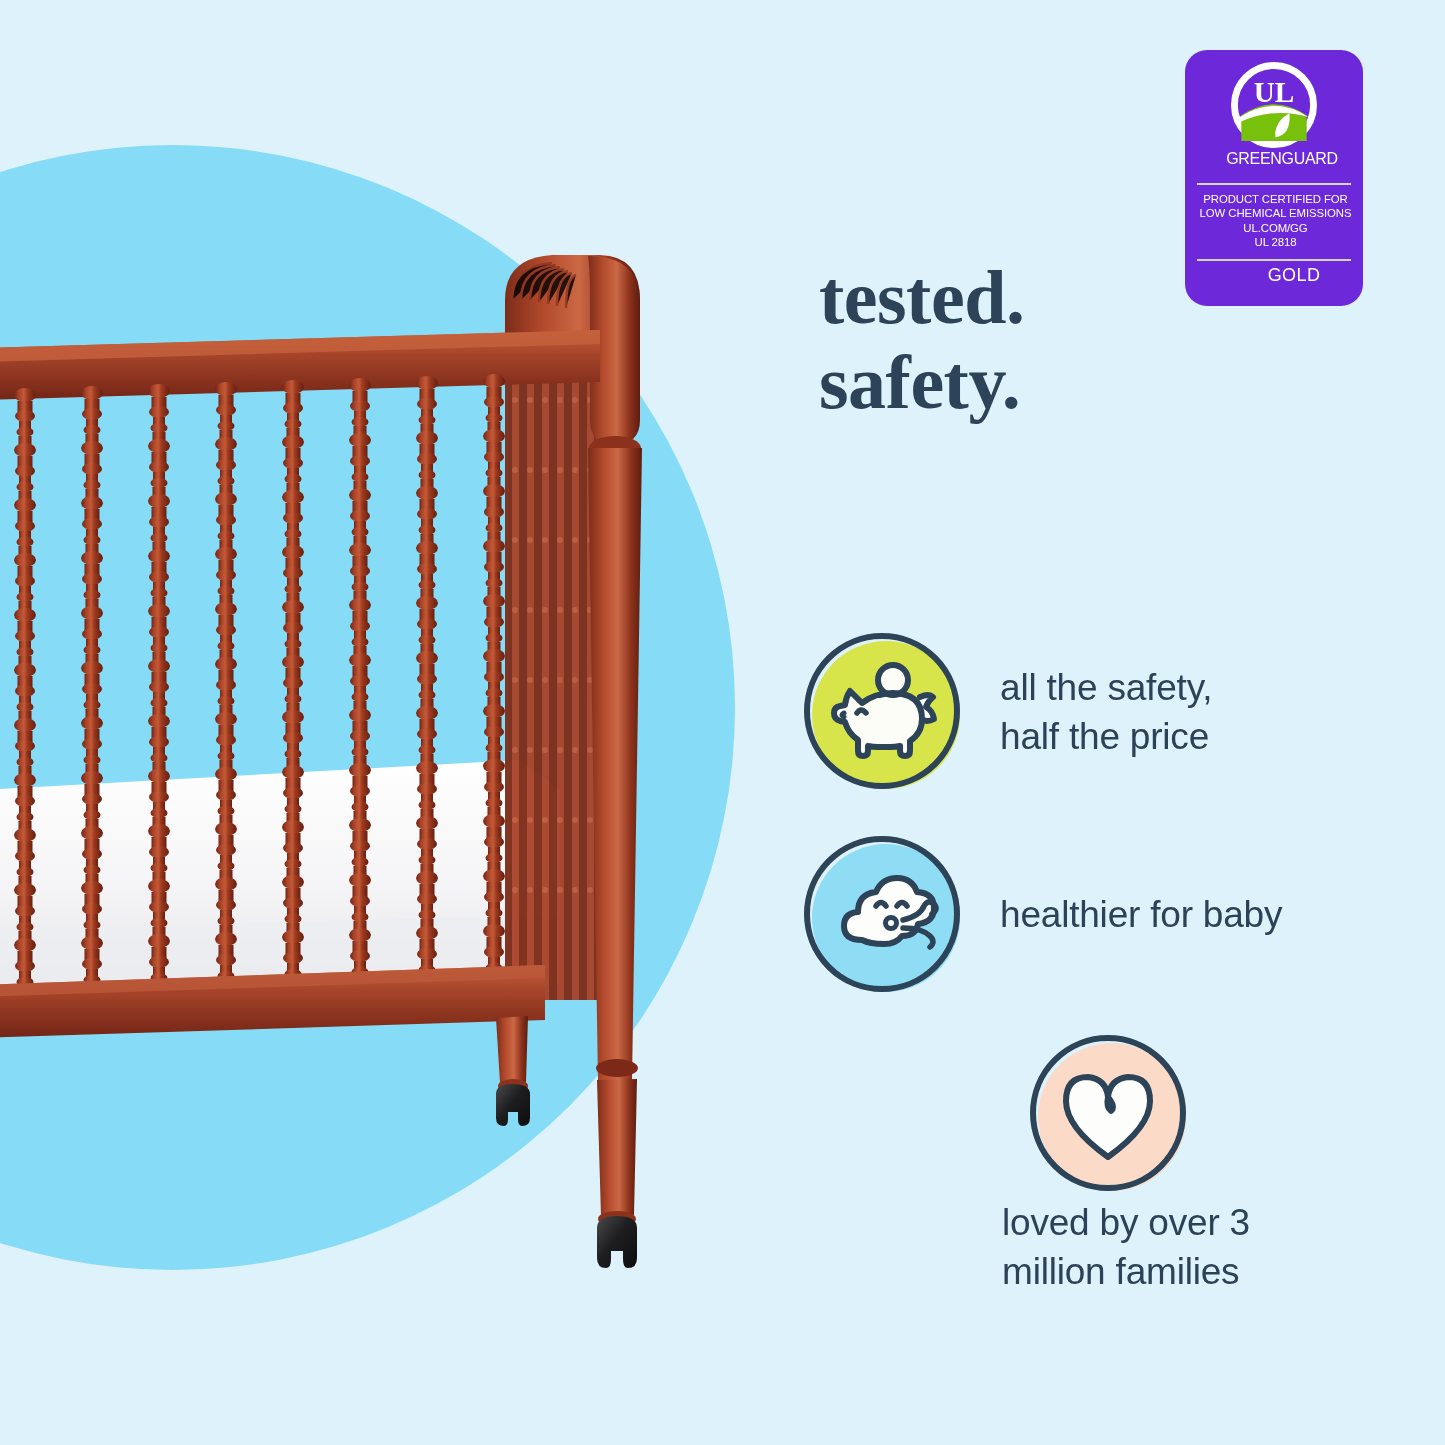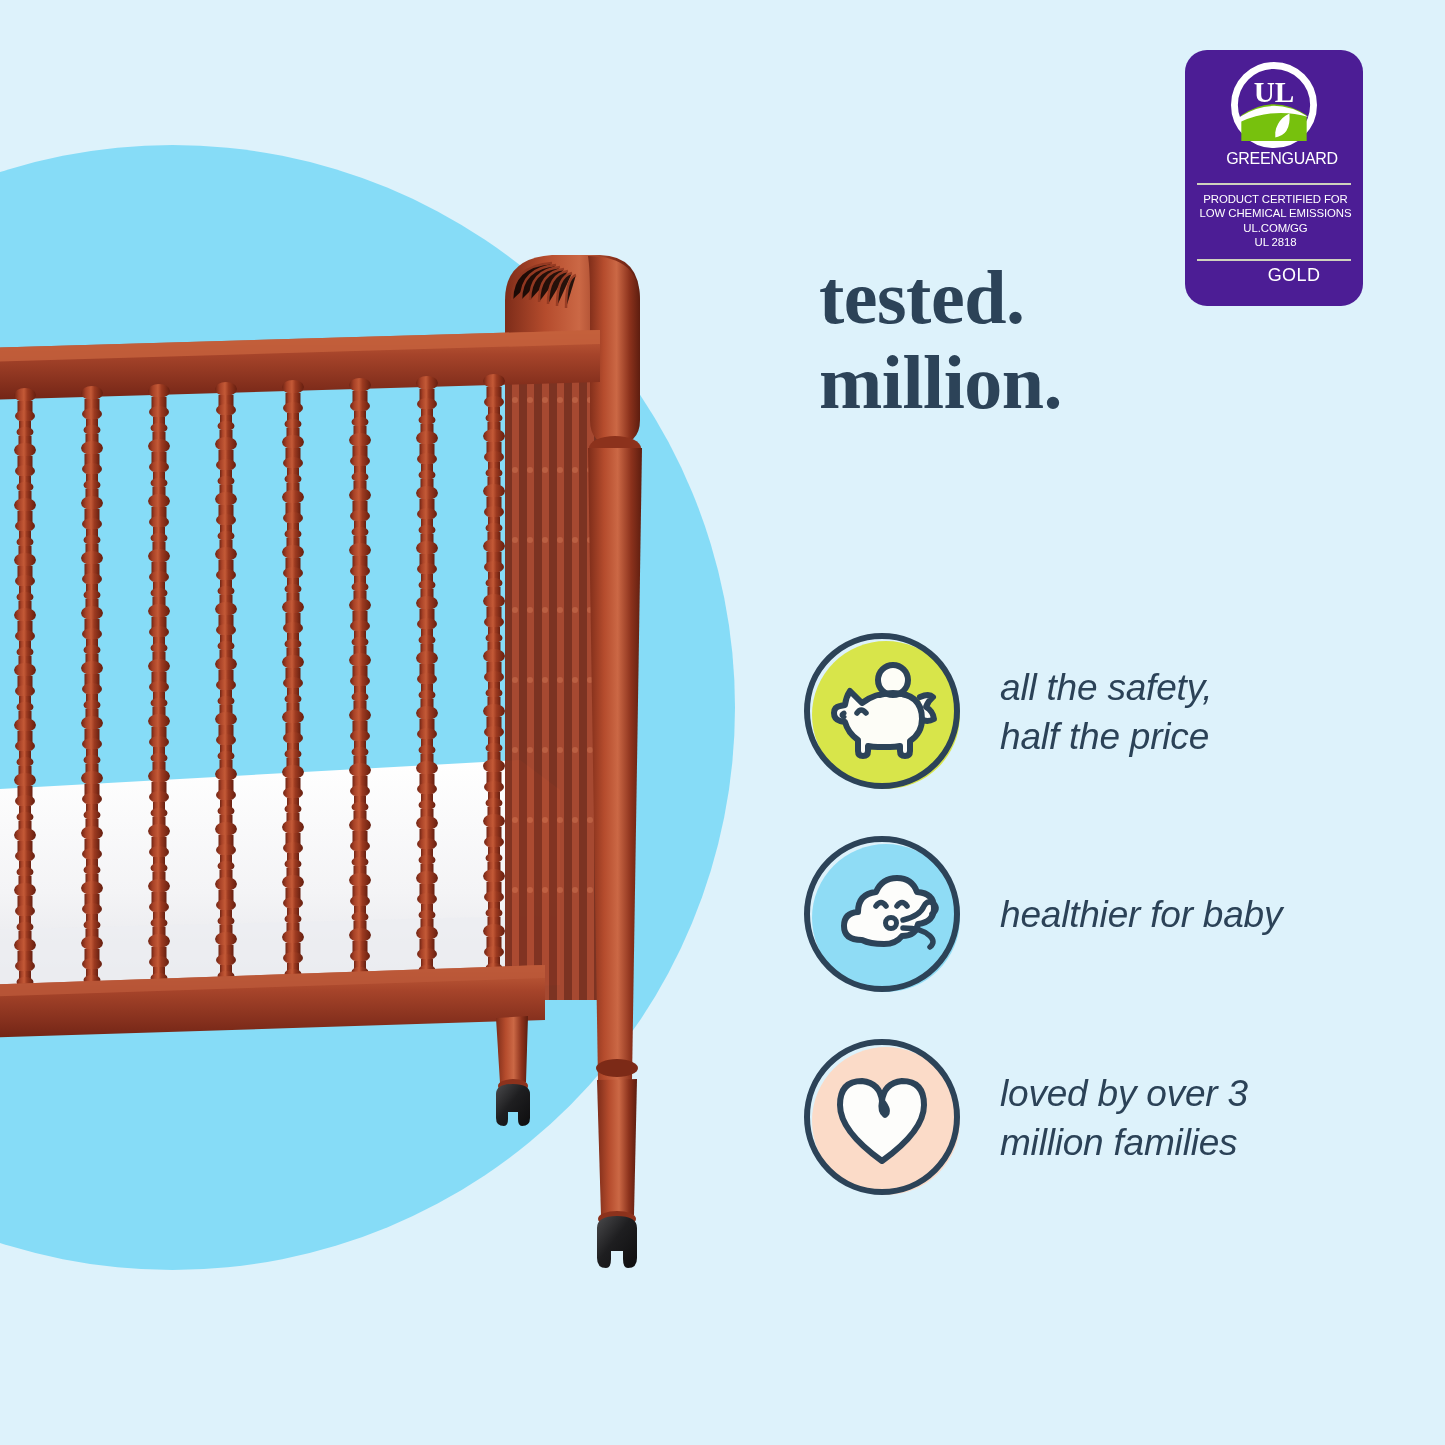--- a/index.html
+++ b/index.html
@@ -54,29 +54,28 @@
     letter-spacing: -0.5px;
     color: #2c4358;
   }
   .headline div { white-space: nowrap; }
 
   .features {
     position: absolute;
     left: 800px;
     top: 625px;
     width: 620px;
-    font-style: italic;
   }
   .feature {
     display: flex;
     align-items: center;
     height: 175px;
     margin-bottom: 28px;
   }
-  .feature:last-child { margin-bottom: 0; }
+  .feature:last-child { margin-bottom: 0; flex-direction: column; }
   .feature-icon {
     flex: 0 0 auto;
     width: 168px;
     height: 168px;
     position: relative;
   }
   .feature-label {
     margin-left: 32px;
     font-size: 37px;
     line-height: 1.32;
@@ -85,21 +84,21 @@
     letter-spacing: -0.2px;
   }
 
   
   .badge {
     position: absolute;
     left: 1185px;
     top: 50px;
     width: 178px;
     height: 256px;
-    background: #4c1d95;
+    background: #6d28d9;
     border-radius: 22px;
     color: #ffffff;
     text-align: center;
     overflow: hidden;
   }
   .badge-ulmark {
     position: absolute;
     left: 50%;
     top: 12px;
     transform: translateX(-50%);
@@ -597,21 +596,21 @@
       <ellipse cx="617" cy="1219" rx="19" ry="8" fill="#8c321c"></ellipse>
     </g>
     <g>
       <rect x="606" y="1219" width="22" height="11" rx="3" fill="#2a2a2c"></rect>
       <path d="M597 1228 Q597 1216 617 1216 Q637 1216 637 1228 L637 1258 Q637 1268 628 1268 Q623 1268 623 1259 L623 1251 L611 1251 L611 1259 Q611 1268 606 1268 Q597 1268 597 1258 Z" fill="url(#casterG)"></path>
     </g>
   </svg>
 
   <div class="headline">
     <div>tested.</div>
-    <div>million.</div>
+    <div>safety.</div>
   </div>
 
   <div class="features">
 
     <div class="feature">
       <div class="feature-icon">
         <svg viewBox="0 0 168 168" width="168" height="168">
           <circle cx="86" cy="86" r="74" fill="#d8e54a"></circle>
           <circle cx="82" cy="82" r="75" fill="none" stroke="#2c4358" stroke-width="6"></circle>
           <g fill="#fdfdf7" stroke="#2c4358" stroke-width="6" stroke-linejoin="round" stroke-linecap="round">

